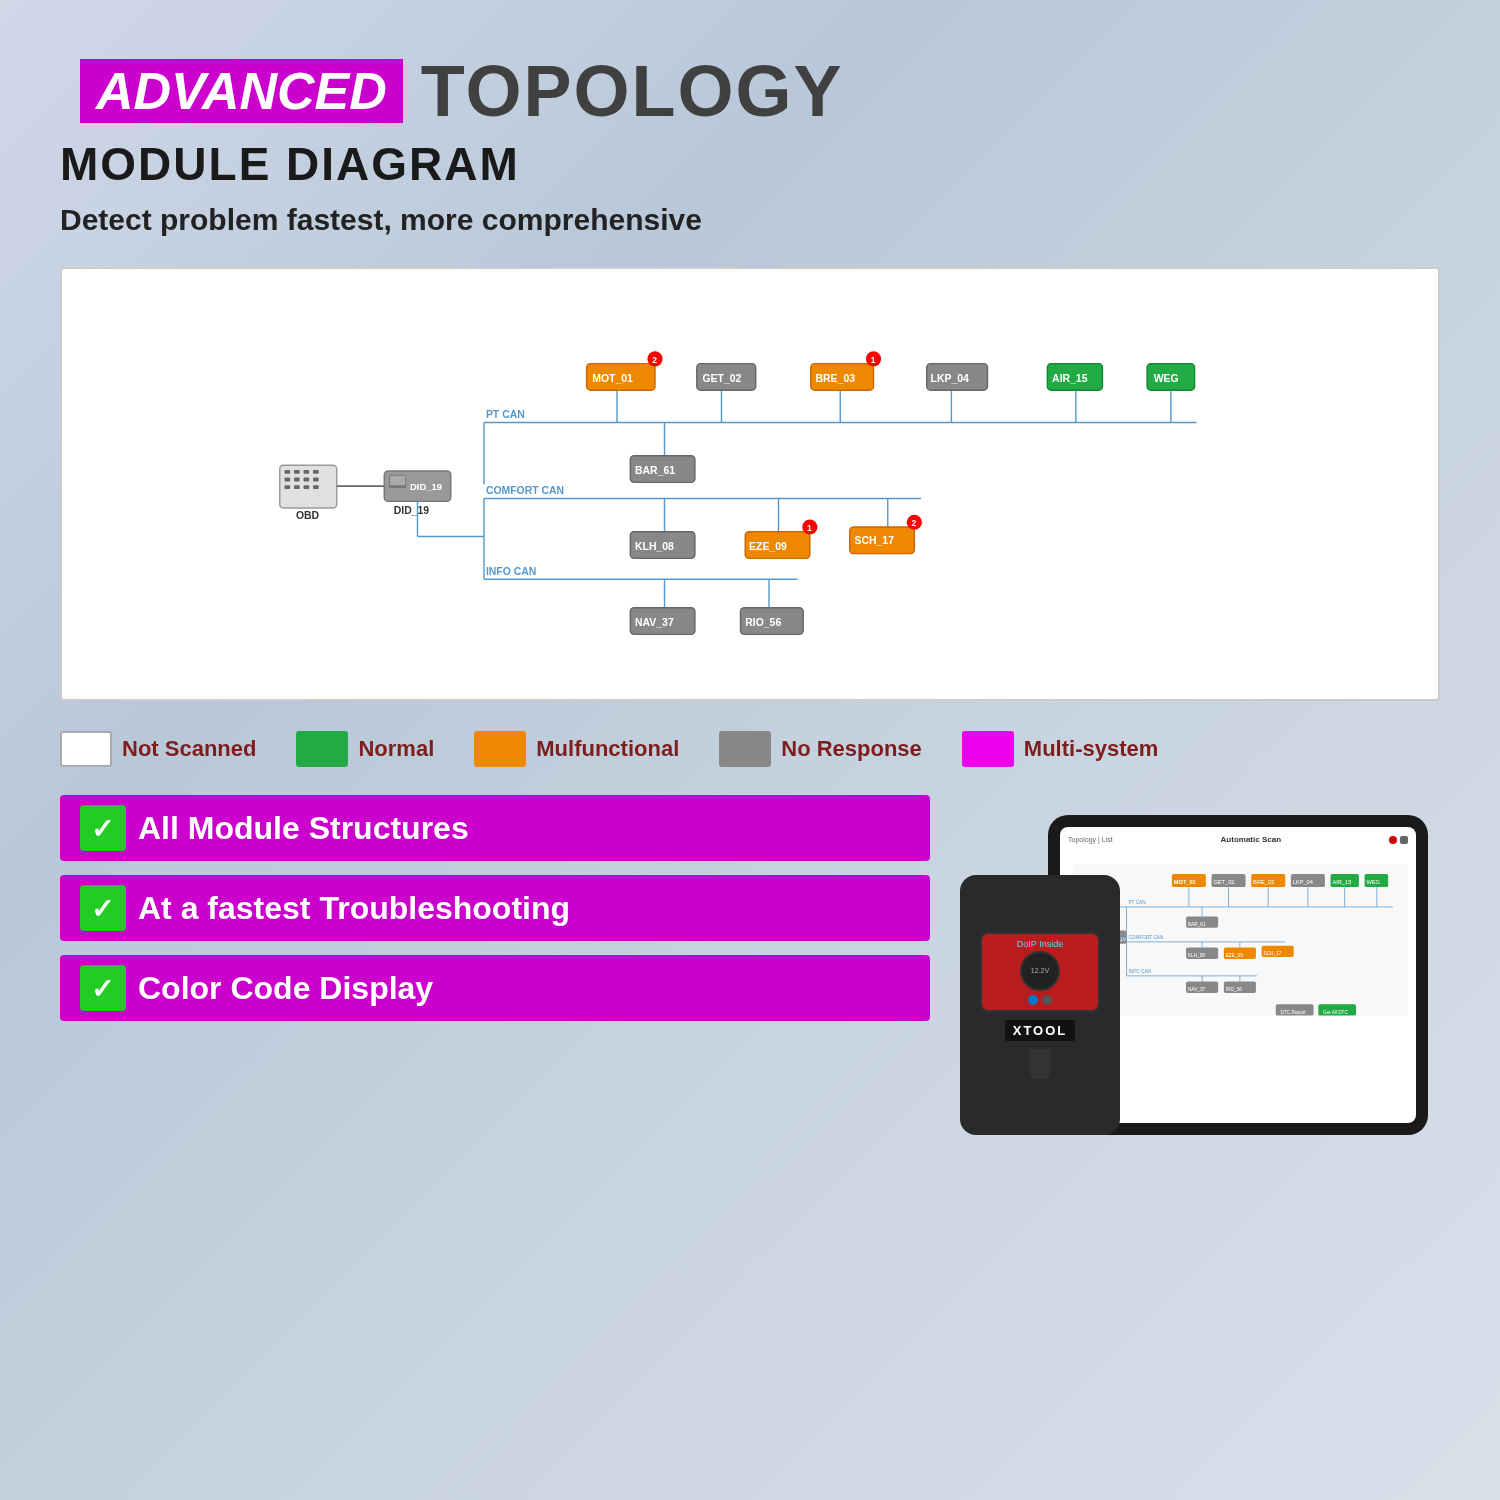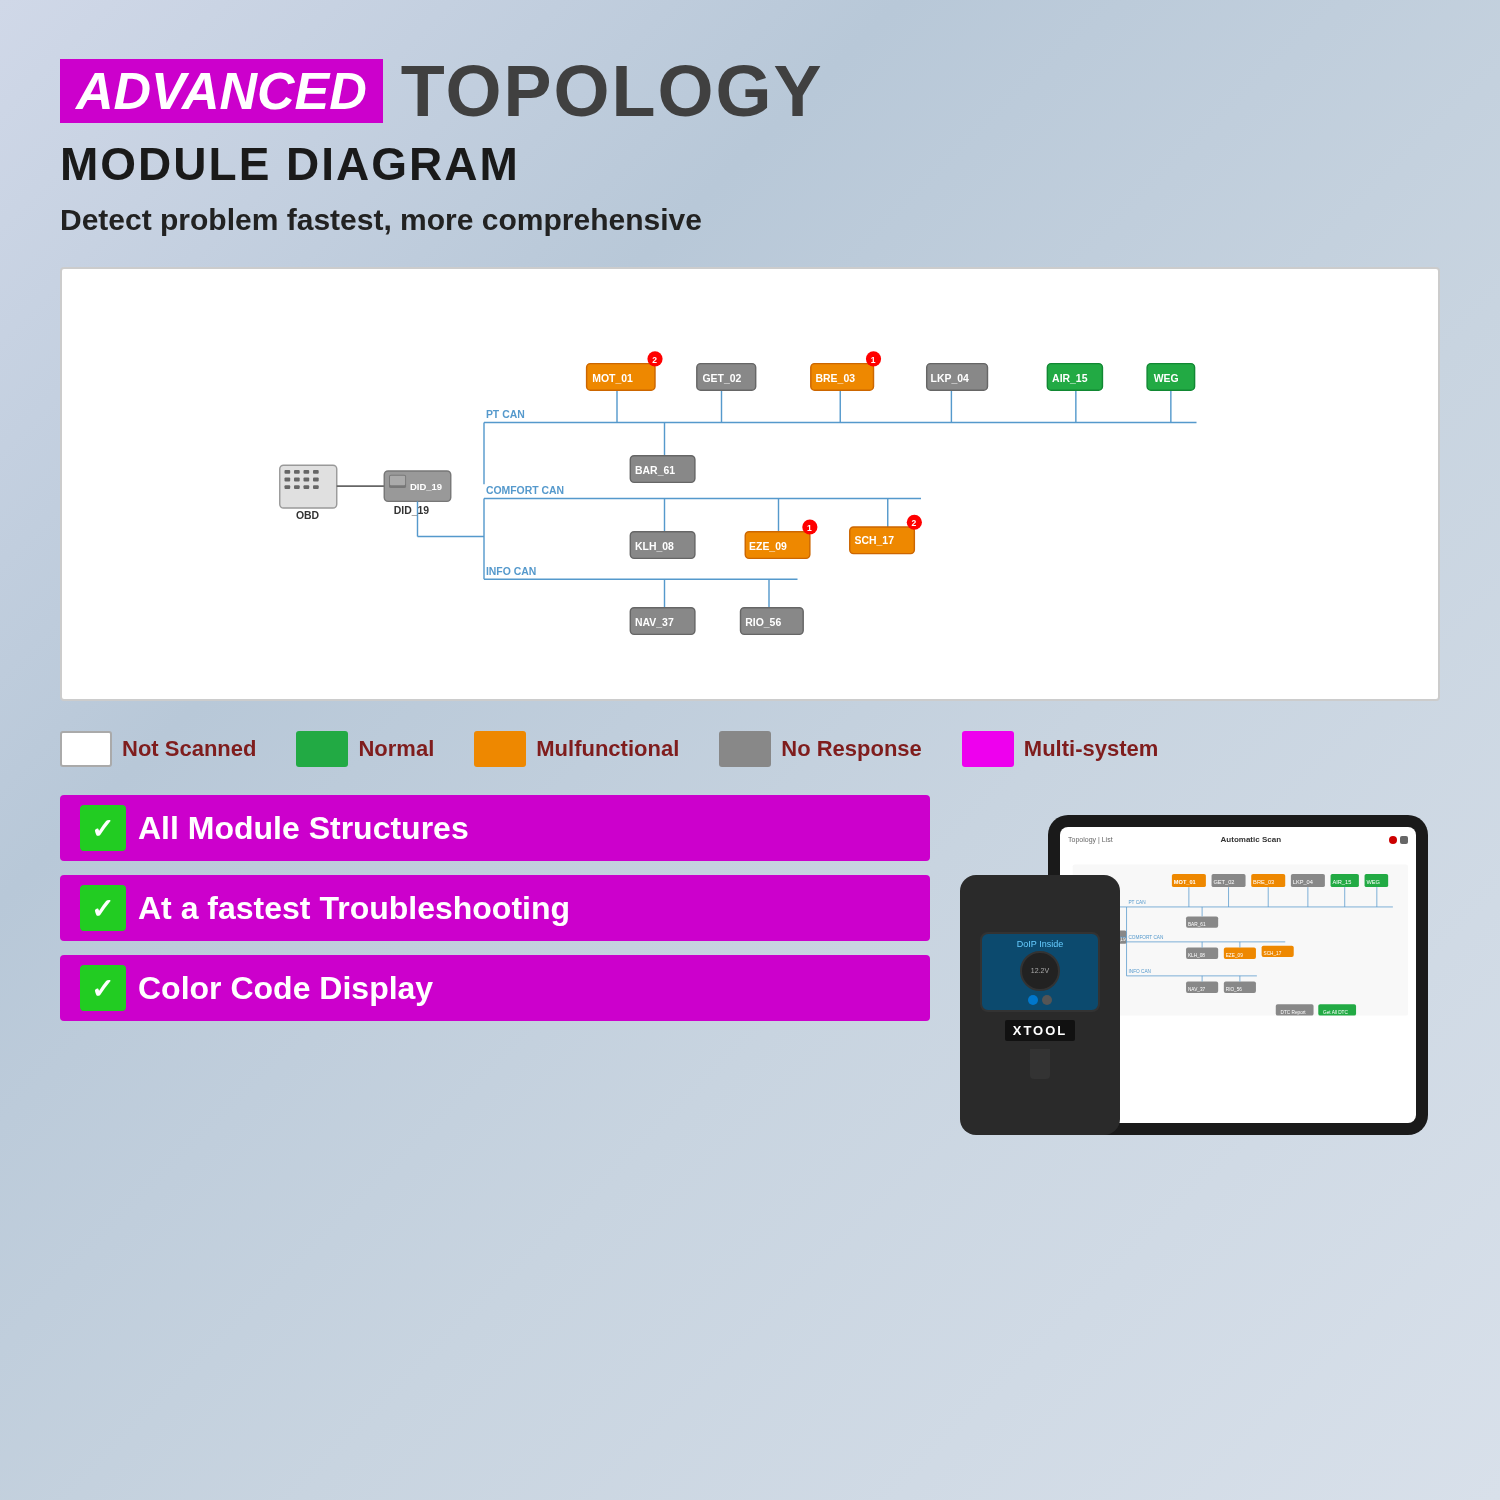--- a/index.html
+++ b/index.html
@@ -29,20 +29,21 @@
     
     .header-title {
       margin-bottom: 10px;
     }
 
     .title-line1 {
       display: flex;
       align-items: center;
       gap: 18px;
       margin-bottom: 5px;
+      margin-left: 20px;
     }
 
     .advanced-badge {
       background: #cc00cc;
       color: white;
       font-size: 52px;
       font-weight: 900;
       padding: 2px 16px;
       display: inline-block;
       font-style: italic;
@@ -373,21 +374,21 @@
       </div>
       <div class="feature-item">
         <div class="checkmark-box">✓</div>
         <span class="feature-text">Color Code Display</span>
       </div>
     </div>
 
     <div class="device-area">
 
       <div class="device-scanner">
-        <div style="width:120px; height:80px; background:#0c4a6e; border-radius:8px; margin-bottom:8px; display:flex; flex-direction:column; align-items:center; justify-content:center; border:2px solid #333;">
+        <div style="width:120px; height:80px; background:#b91c1c; border-radius:8px; margin-bottom:8px; display:flex; flex-direction:column; align-items:center; justify-content:center; border:2px solid #333;">
           <div style="font-size:9px; color:#66ccff; margin-bottom:2px;">DoIP Inside</div>
           <div style="width:40px; height:40px; border:2px solid #333; border-radius:50%; background:#222; display:flex; align-items:center; justify-content:center;">
             <span style="font-size:7px; color:#aaa;">12.2V</span>
           </div>
           <div style="display:flex; gap:4px; margin-top:4px;">
             <div style="width:10px; height:10px; background:#0077cc; border-radius:50%;"></div>
             <div style="width:10px; height:10px; background:#555; border-radius:50%;"></div>
           </div>
         </div>
         <div style="background:#111; color:white; font-size:13px; font-weight:bold; padding:3px 8px; border-radius:2px; letter-spacing:2px;">XTOOL</div>

